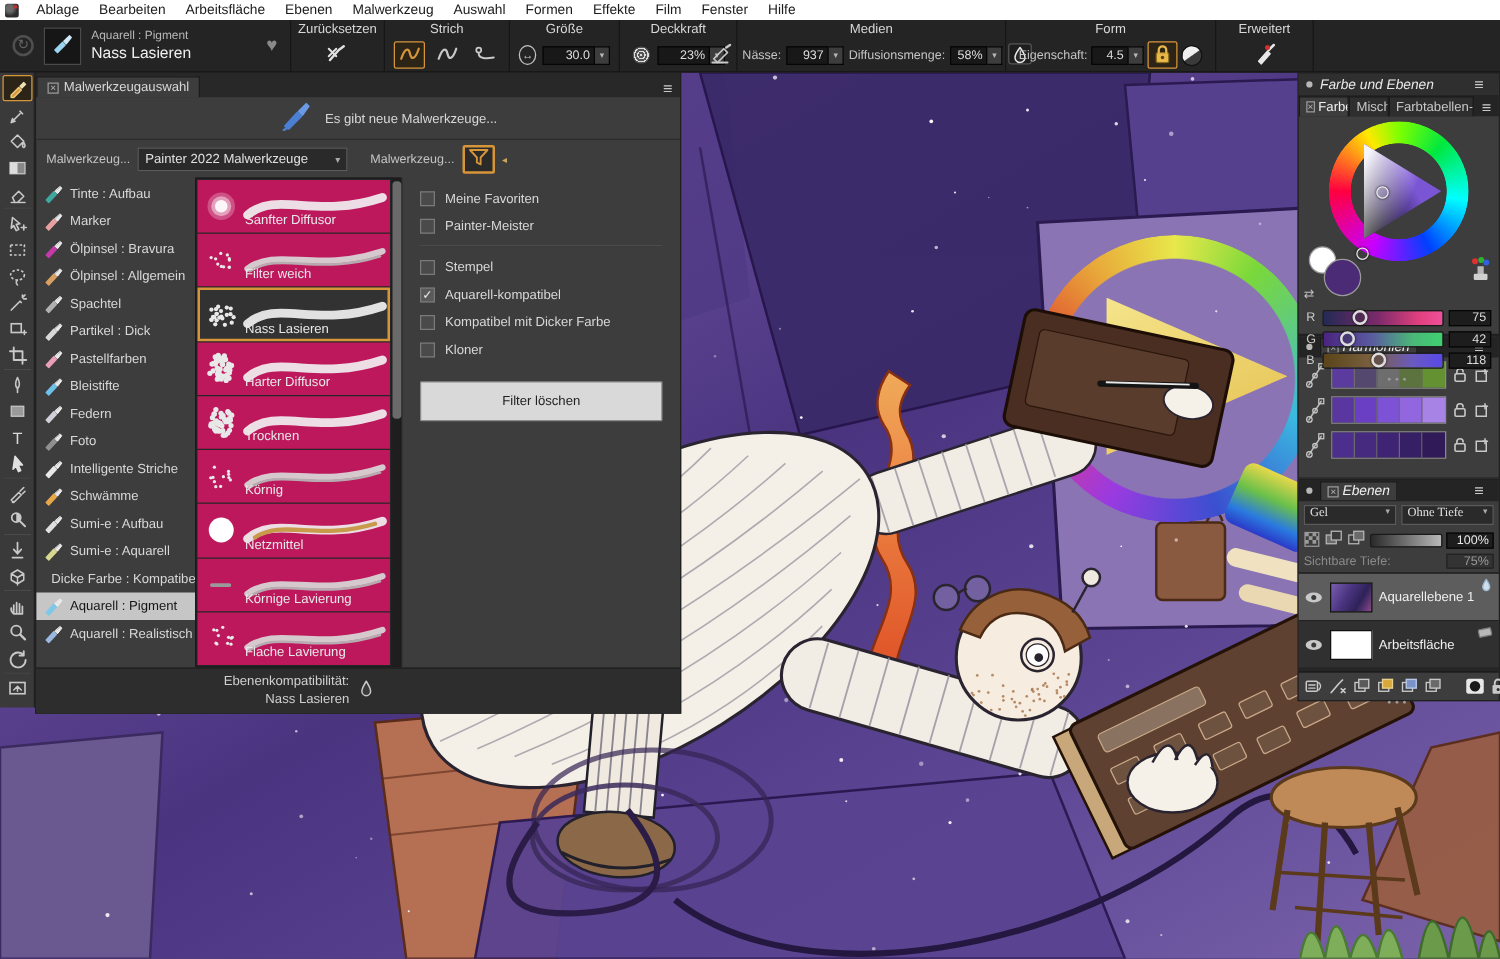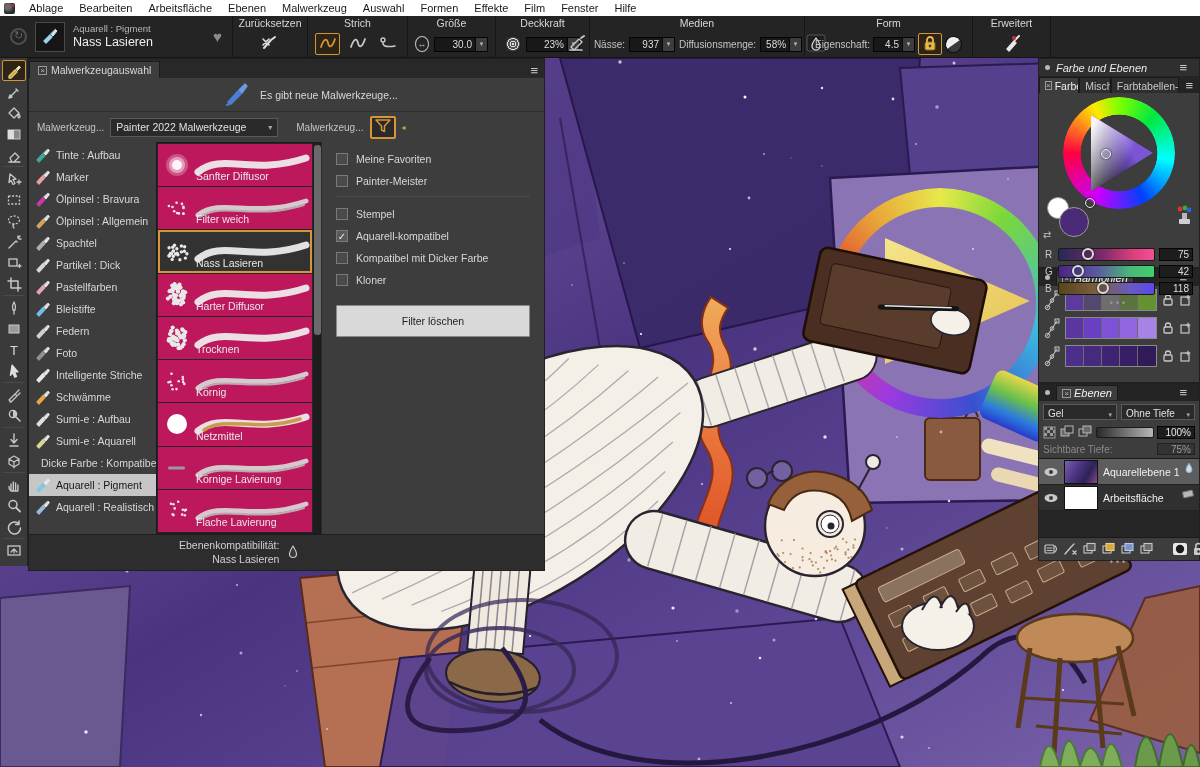--- a/index.html
+++ b/index.html
@@ -120,29 +120,29 @@
   .dots { text-align:center; color:#9a9a9a; font-size:9px; letter-spacing:3px; height:12px; }
 
   
   .harm-row { display:flex; align-items:center; gap:5px; padding:3px 5px; }
   .harm-strip { display:flex; border:1px solid #8a8a8a; }
   .harm-cell { width:18px; height:20px; border-right:1px solid #6a6a6a; }
   .harm-cell:last-child { border-right:none; }
 
   
   .lay-dd-row { display:flex; gap:4px; padding:3px 4px; }
-  .dd { flex:1; height:16px; background:#2a2a2a; border:1px solid #5a5a5a; display:flex; align-items:flex-end; padding:0 4px; font-size:10px; color:#e0e0e0;}
+  .dd { flex:1; height:16px; background:#2a2a2a; border:1px solid #5a5a5a; display:flex; align-items:flex-start; padding:0 4px; font-size:10px; color:#e0e0e0;font-family:Liberation Serif, serif;}
   .dd .car { margin-left:auto; font-size:7px; color:#aaa; }
   .lay-icons-row { display:flex; align-items:center; gap:3px; padding:1px 4px; height:19px; }
   .opac-slider { flex:1; height:11px; border:1px solid #1a1a1a; background:linear-gradient(90deg,#2a2a2a,#b8b8b8); border-radius:2px; }
   .opac-val { width:38px; height:13px; background:#1d1d1d; border:1px solid #050505; color:#e8e8e8; font-size:10px; text-align:right; padding-right:3px;}
   .tiefe-row { display:flex; align-items:center; padding:0 4px 2px 4px; height:16px; color:#8a8a8a; font-size:10px; }
   .tiefe-val { margin-left:auto; width:38px; height:12px; background:#333; border:1px solid #222; color:#9a9a9a; text-align:right; padding-right:3px; }
   #layerlist { background:#262626; border-top:1px solid #1a1a1a; border-bottom:1px solid #1a1a1a; height:80px; }
-  .layer-row { height:26px; display:flex; align-items:center; gap:5px; padding:0 4px; background:#303030; border-bottom:1px solid #222; position:relative;}
+  .layer-row { height:38px; display:flex; align-items:center; gap:5px; padding:0 4px; background:#303030; border-bottom:1px solid #222; position:relative;}
   .layer-row.selected { background:#5d5d5d; }
   .layer-thumb { width:34px; height:24px; border:1px solid #111; }
   .thumb-art { background:linear-gradient(120deg,#7a5fae 0%, #4a3480 40%, #2e2258 70%, #8a4a8a 100%); }
   .thumb-white { background:#ffffff; }
   .layer-name { font-size:10.5px; color:#f0f0f0; }
   .layer-badge { position:absolute; right:4px; top:3px; }
   .lay-bottom { display:flex; align-items:center; gap:4px; padding:3px 5px 1px 5px; height:22px; }
 
   
   #canvas { position:absolute; left:0; top:58px; width:1200px; height:709px; z-index:1; overflow:hidden; background:#5a4190;}

